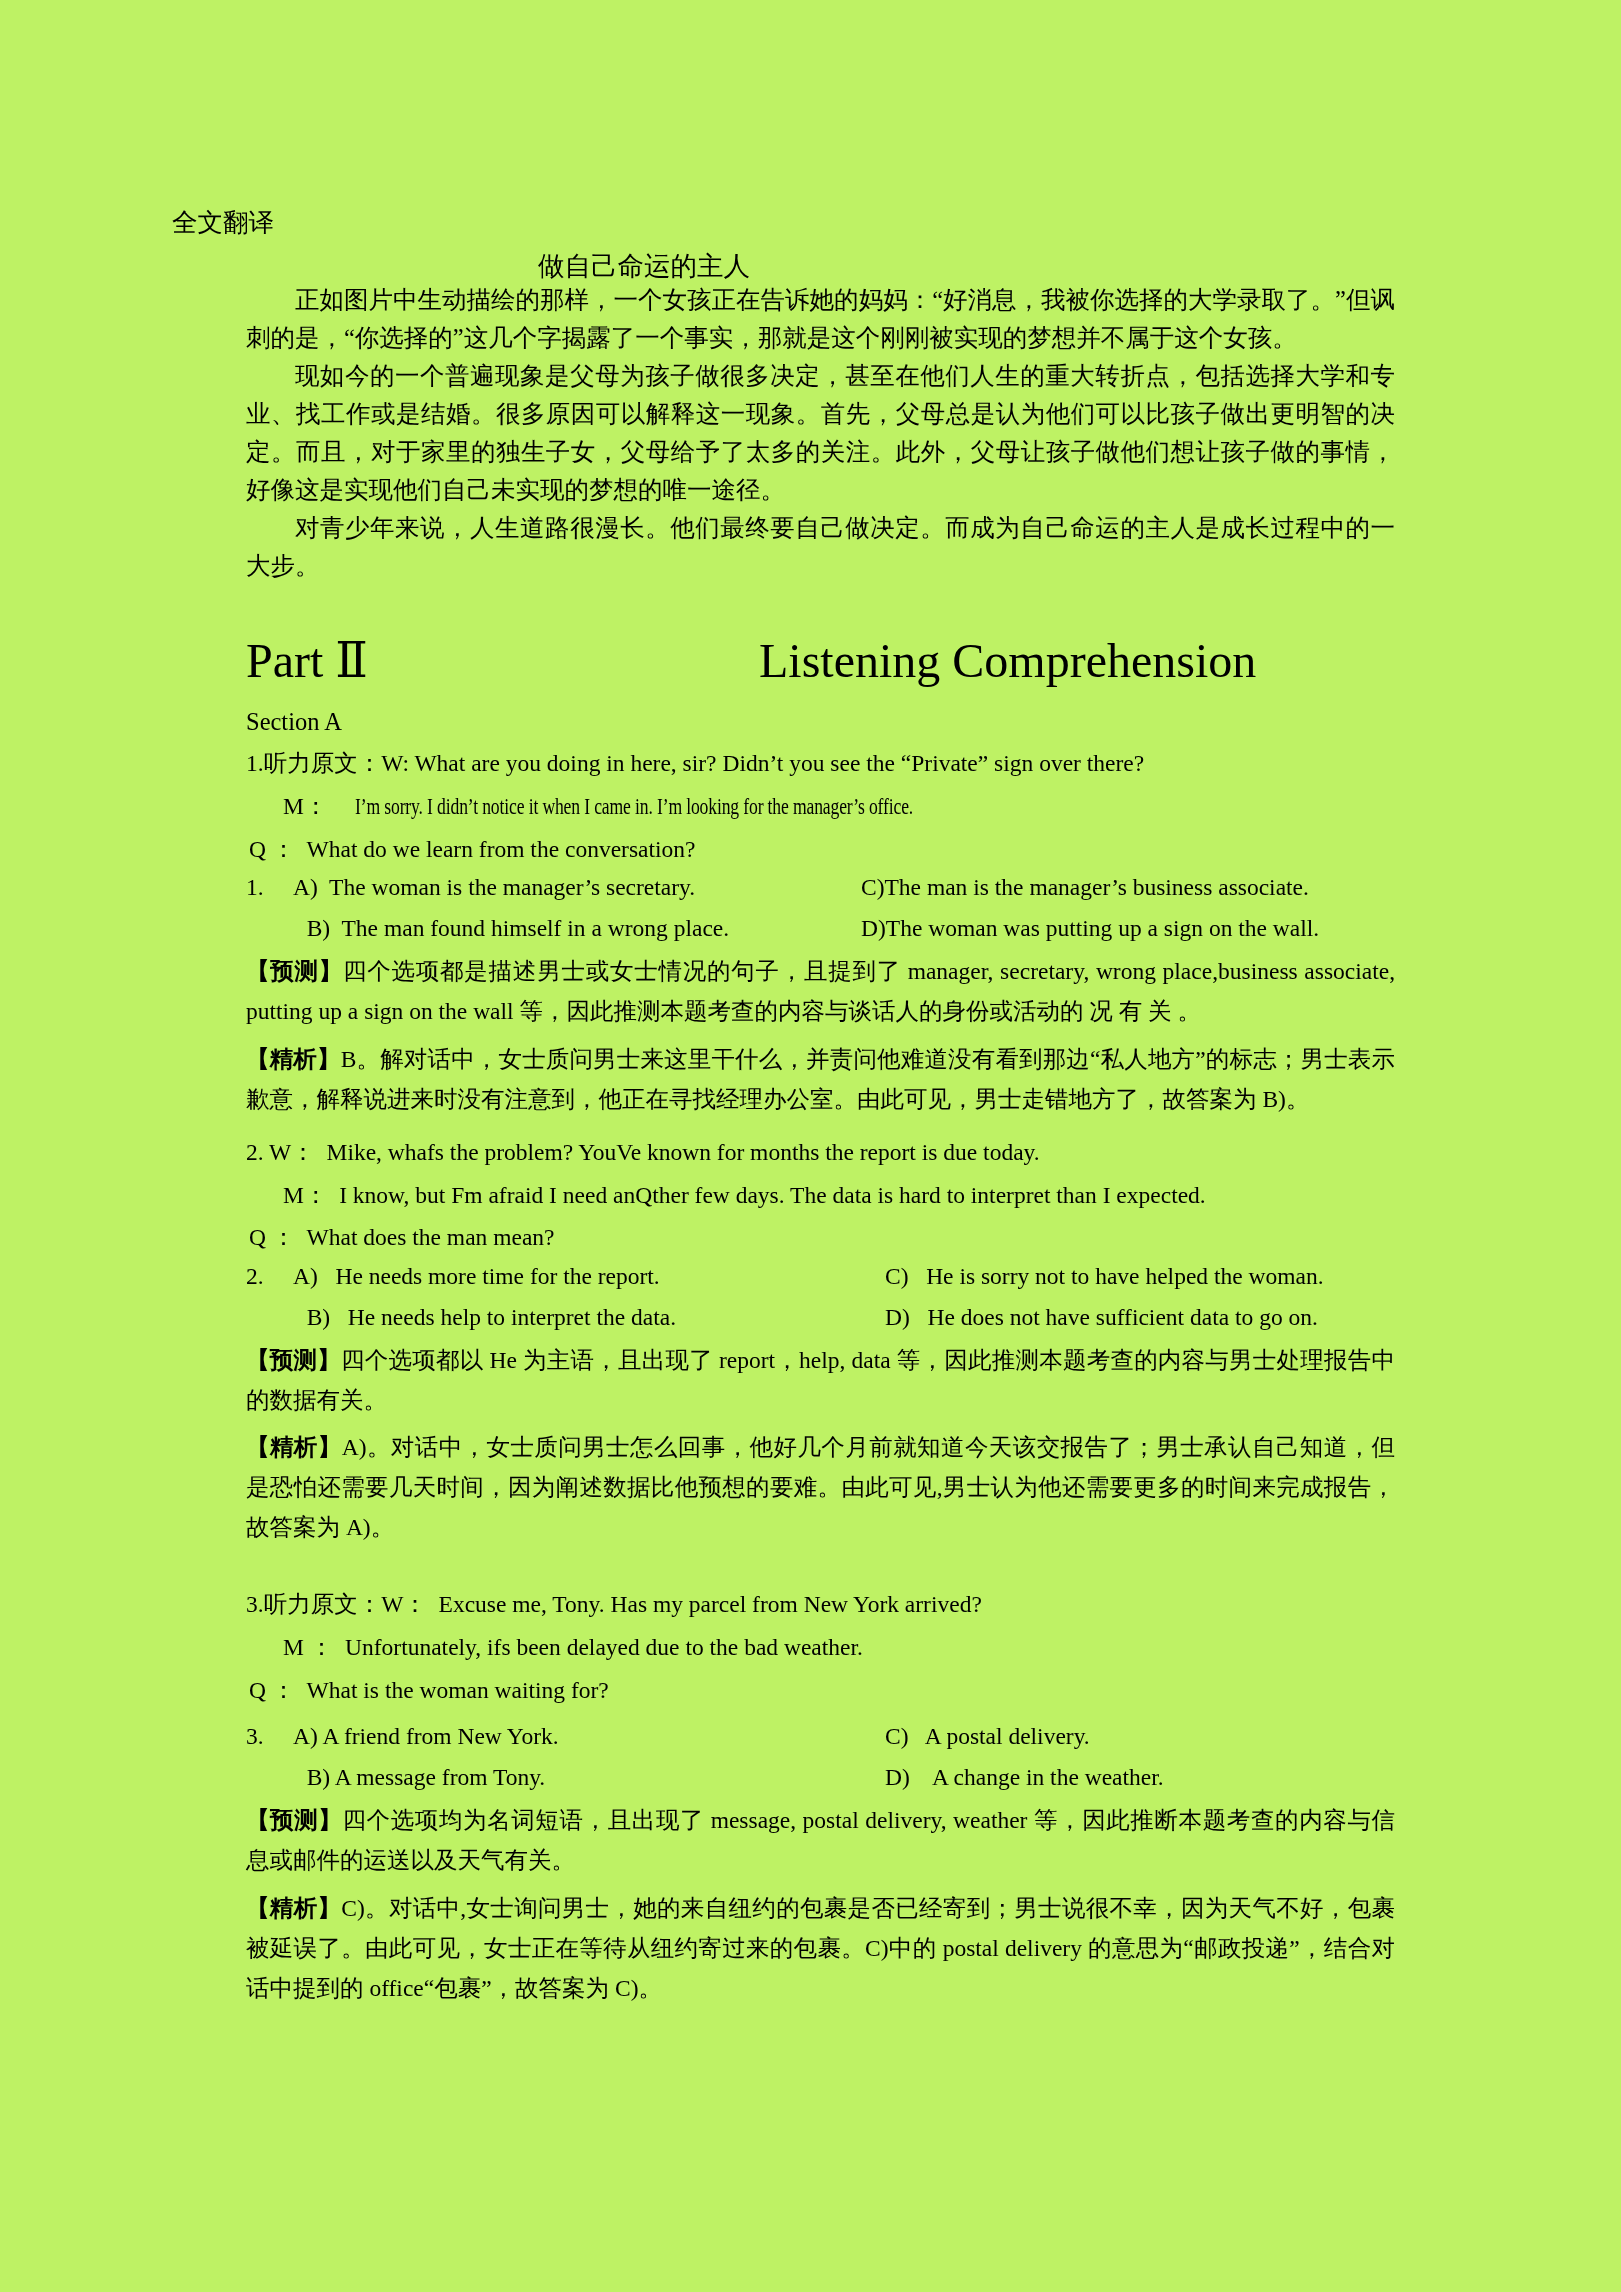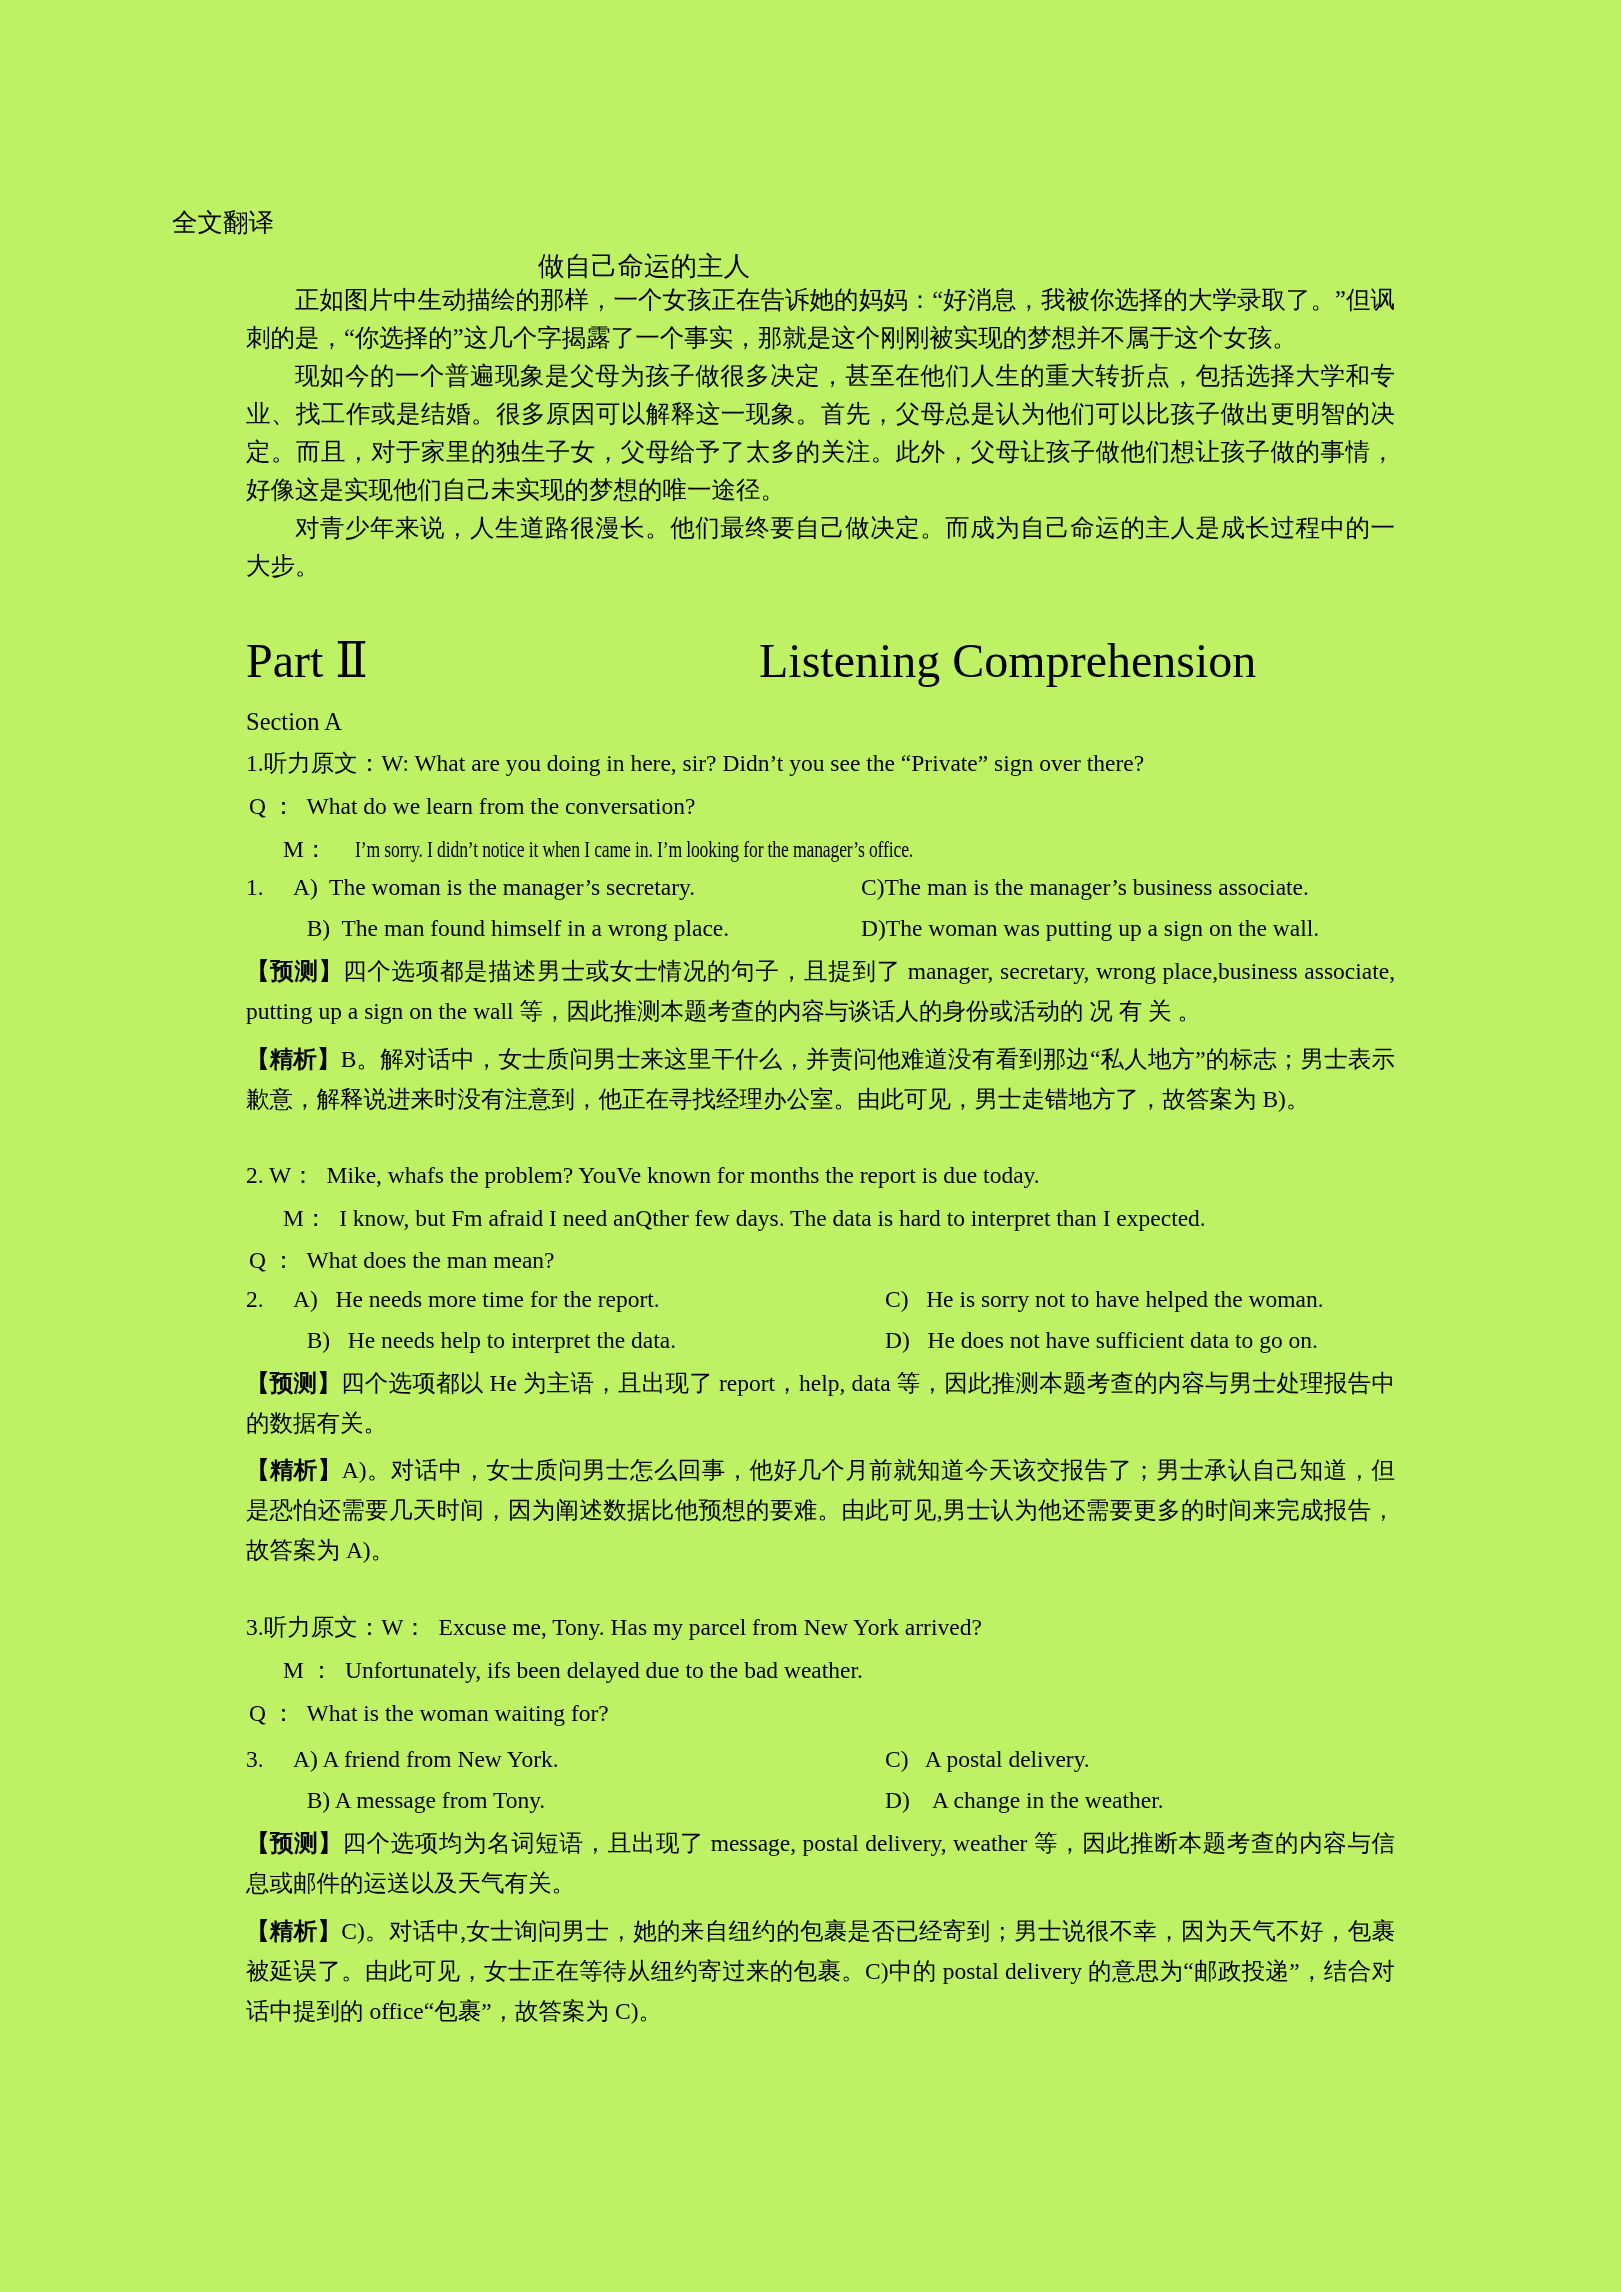--- a/index.html
+++ b/index.html
@@ -21,21 +21,21 @@
   .p3 { margin-top: 25.5px; }
 
   .part-heading { margin-top: 51px; position: relative; font-size: 48px; line-height: 49px; height: 49px; }
   .part-title { position: absolute; left: 513px; top: 0; }
   .section-label { margin-top: 21.6px; font-size: 24.5px; line-height: 29px; }
 
   .lline { font-size: 23.5px; line-height: 29px; margin-top: 13.7px; white-space: pre-wrap; }
   .m-ind { padding-left: 37px; }
   .q-ind { padding-left: 2.9px; }
   .q-gap { margin-top: 43px; }
-  .q2-gap { margin-top: 42px; }
+  .q2-gap { margin-top: 19px; }
   .cond { display: inline-block; transform: scaleX(0.75); transform-origin: 0 60%;
           white-space: pre; letter-spacing: -0.2px; margin-left: 27.4px; }
 
   .opts { display: grid; grid-template-columns: 47px 568px auto;
           font-size: 23.5px; line-height: 29px; margin-top: 9.8px; white-space: pre-wrap; }
   .opts.wide { grid-template-columns: 47px 592px auto; }
   .opts.row2 { margin-top: 11.8px; }
   .b-ind { padding-left: 13.7px; }
 
   .ana { font-size: 23.5px; line-height: 40px; text-align: justify; margin: 7.8px 0 0 0; }
@@ -57,22 +57,22 @@
     <p class="zh p3">对青少年来说，人生道路很漫长。他们最终要自己做决定。而成为自己命运的主人是成长过程中的一大步。</p>
 
     <div class="part-heading">
       <span>Part Ⅱ</span>
       <span class="part-title">Listening Comprehension</span>
     </div>
 
     <div class="section-label">Section A</div>
 
     <div class="lline"><span>1.听力原文：W: What are you doing in here, sir? Didn’t you see the “Private” sign over there?</span></div>
+    <div class="lline m-ind"><span>M：</span><span class="cond">I’m sorry. I didn’t notice it when I came in. I’m looking for the manager’s office.</span></div>
     <div class="lline q-ind">Q ：  What do we learn from the conversation?</div>
-    <div class="lline m-ind"><span>M：</span><span class="cond">I’m sorry. I didn’t notice it when I came in. I’m looking for the manager’s office.</span></div>
     <div class="opts">
       <span>1.</span>
       <span>A)  The woman is the manager’s secretary.</span>
       <span>C)The man is the manager’s business associate.</span>
     </div>
     <div class="opts row2">
       <span></span>
       <span class="b-ind">B)  The man found himself in a wrong place.</span>
       <span>D)The woman was putting up a sign on the wall.</span>
     </div>

